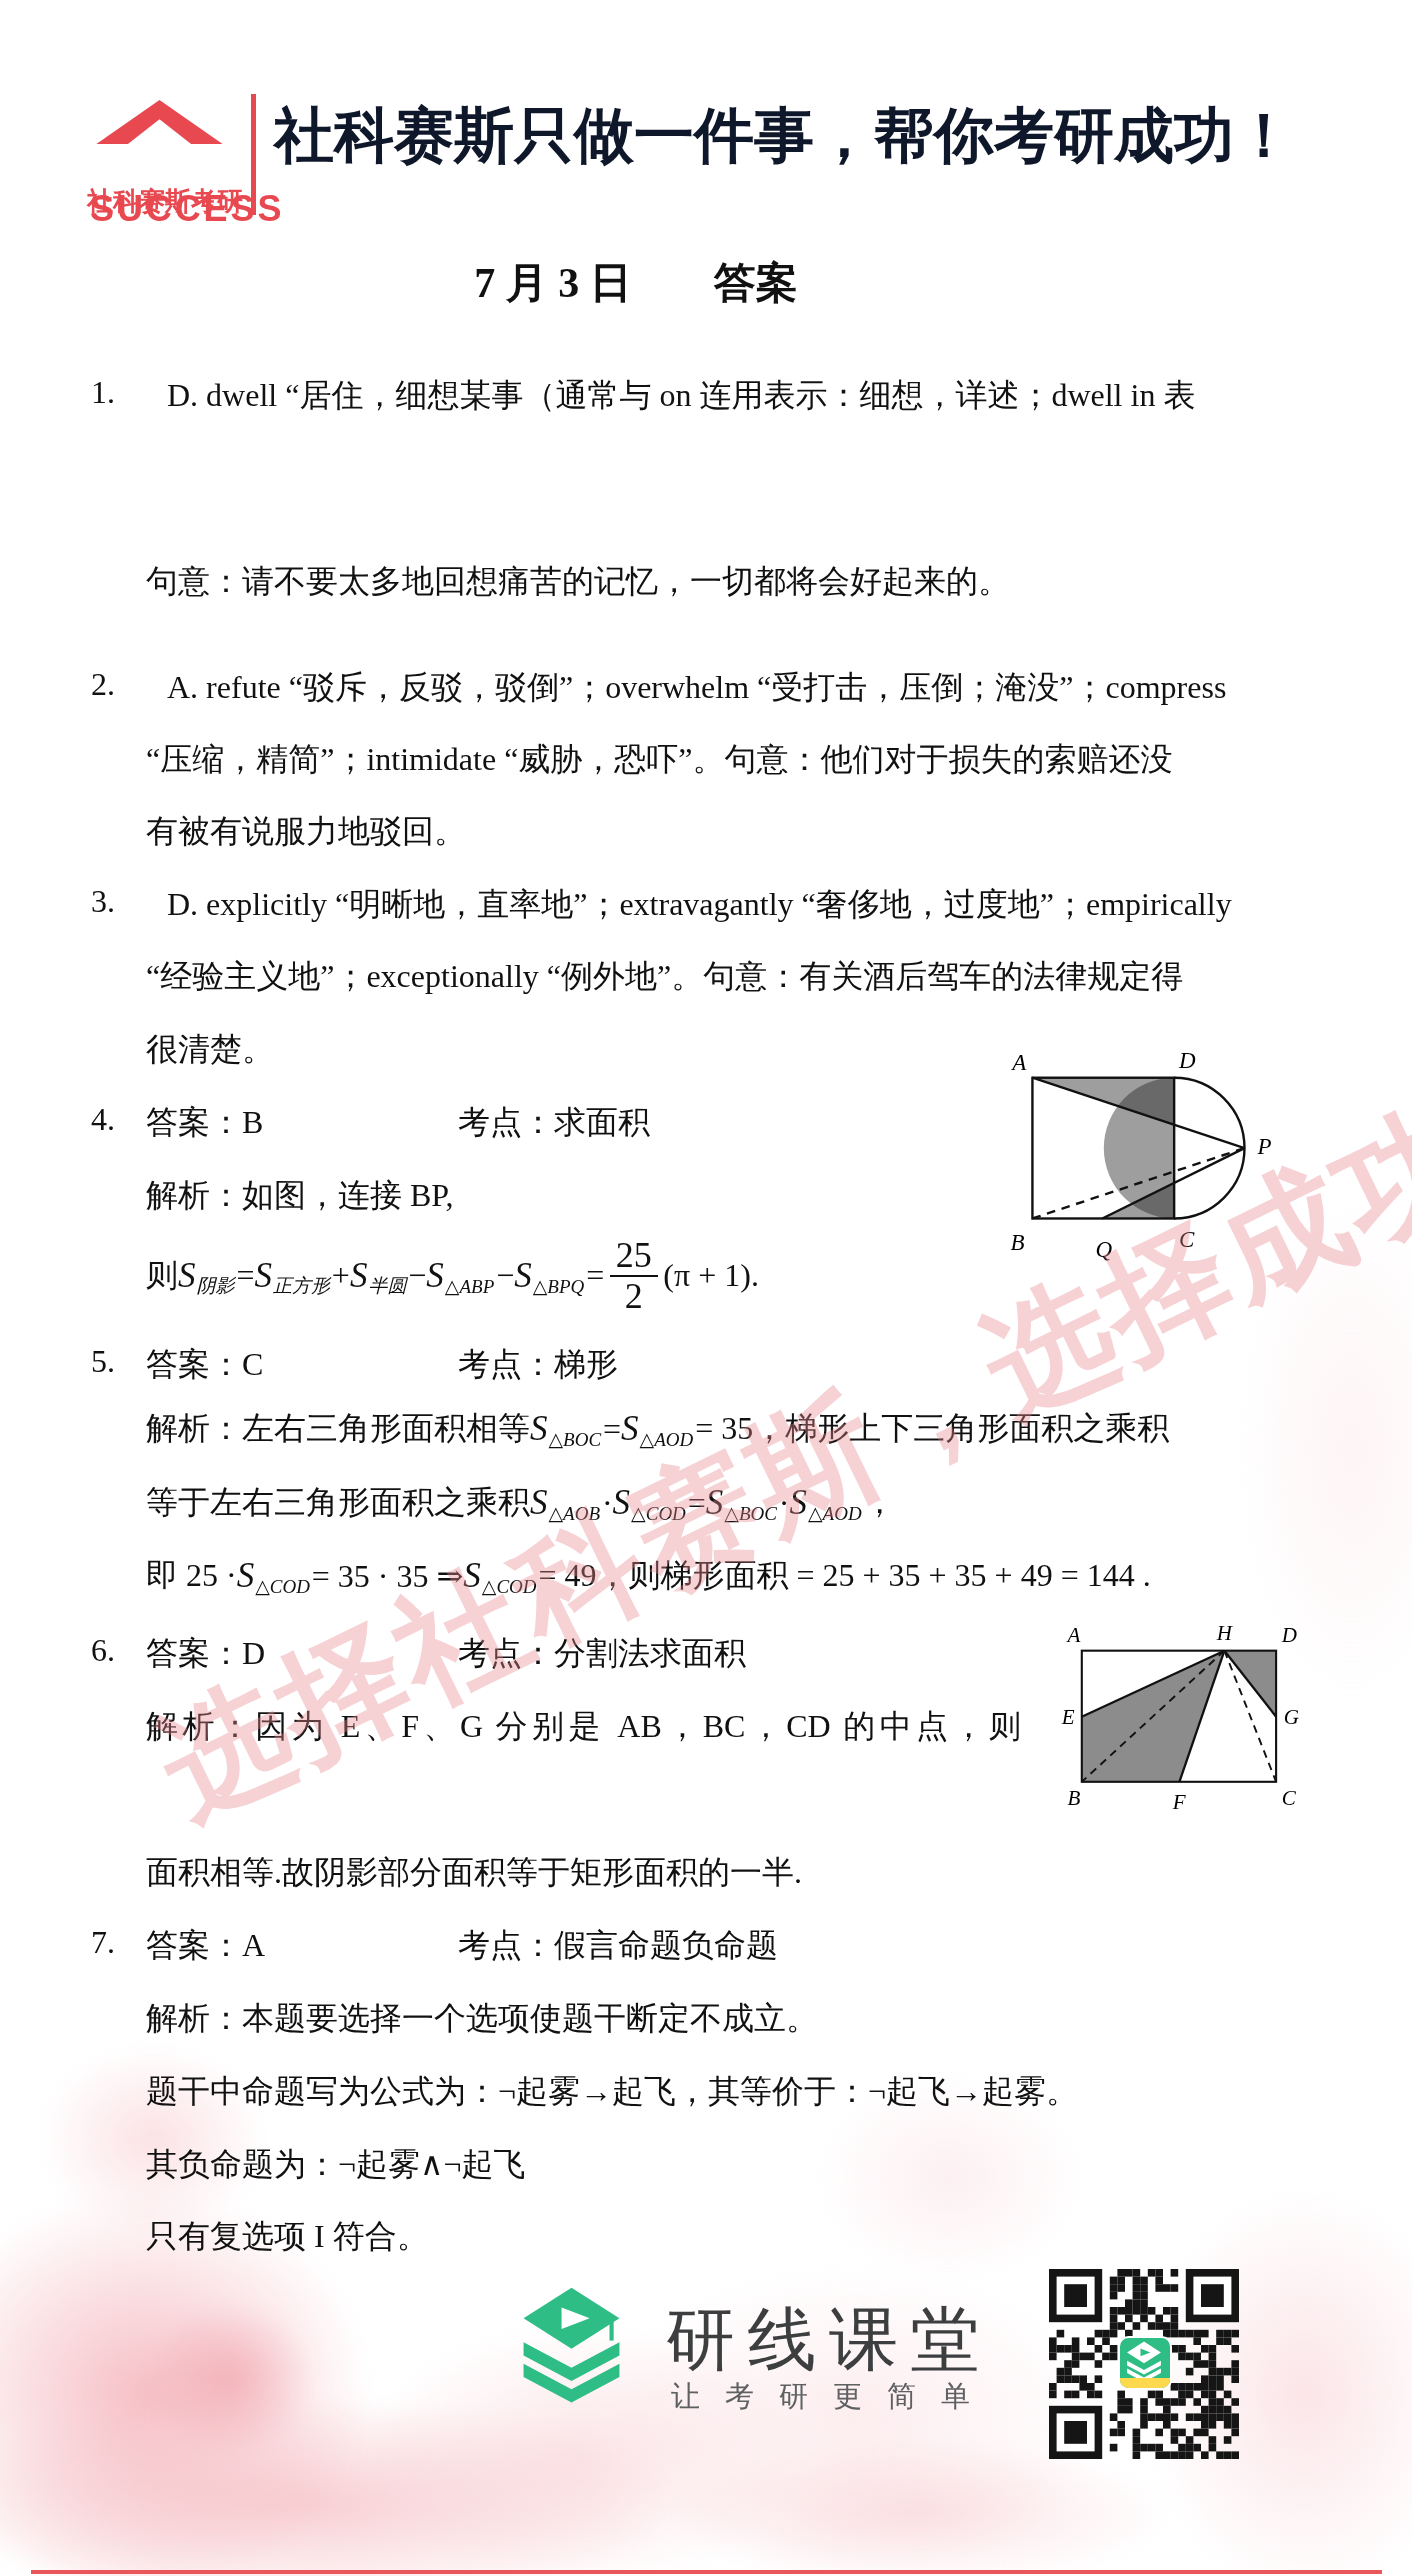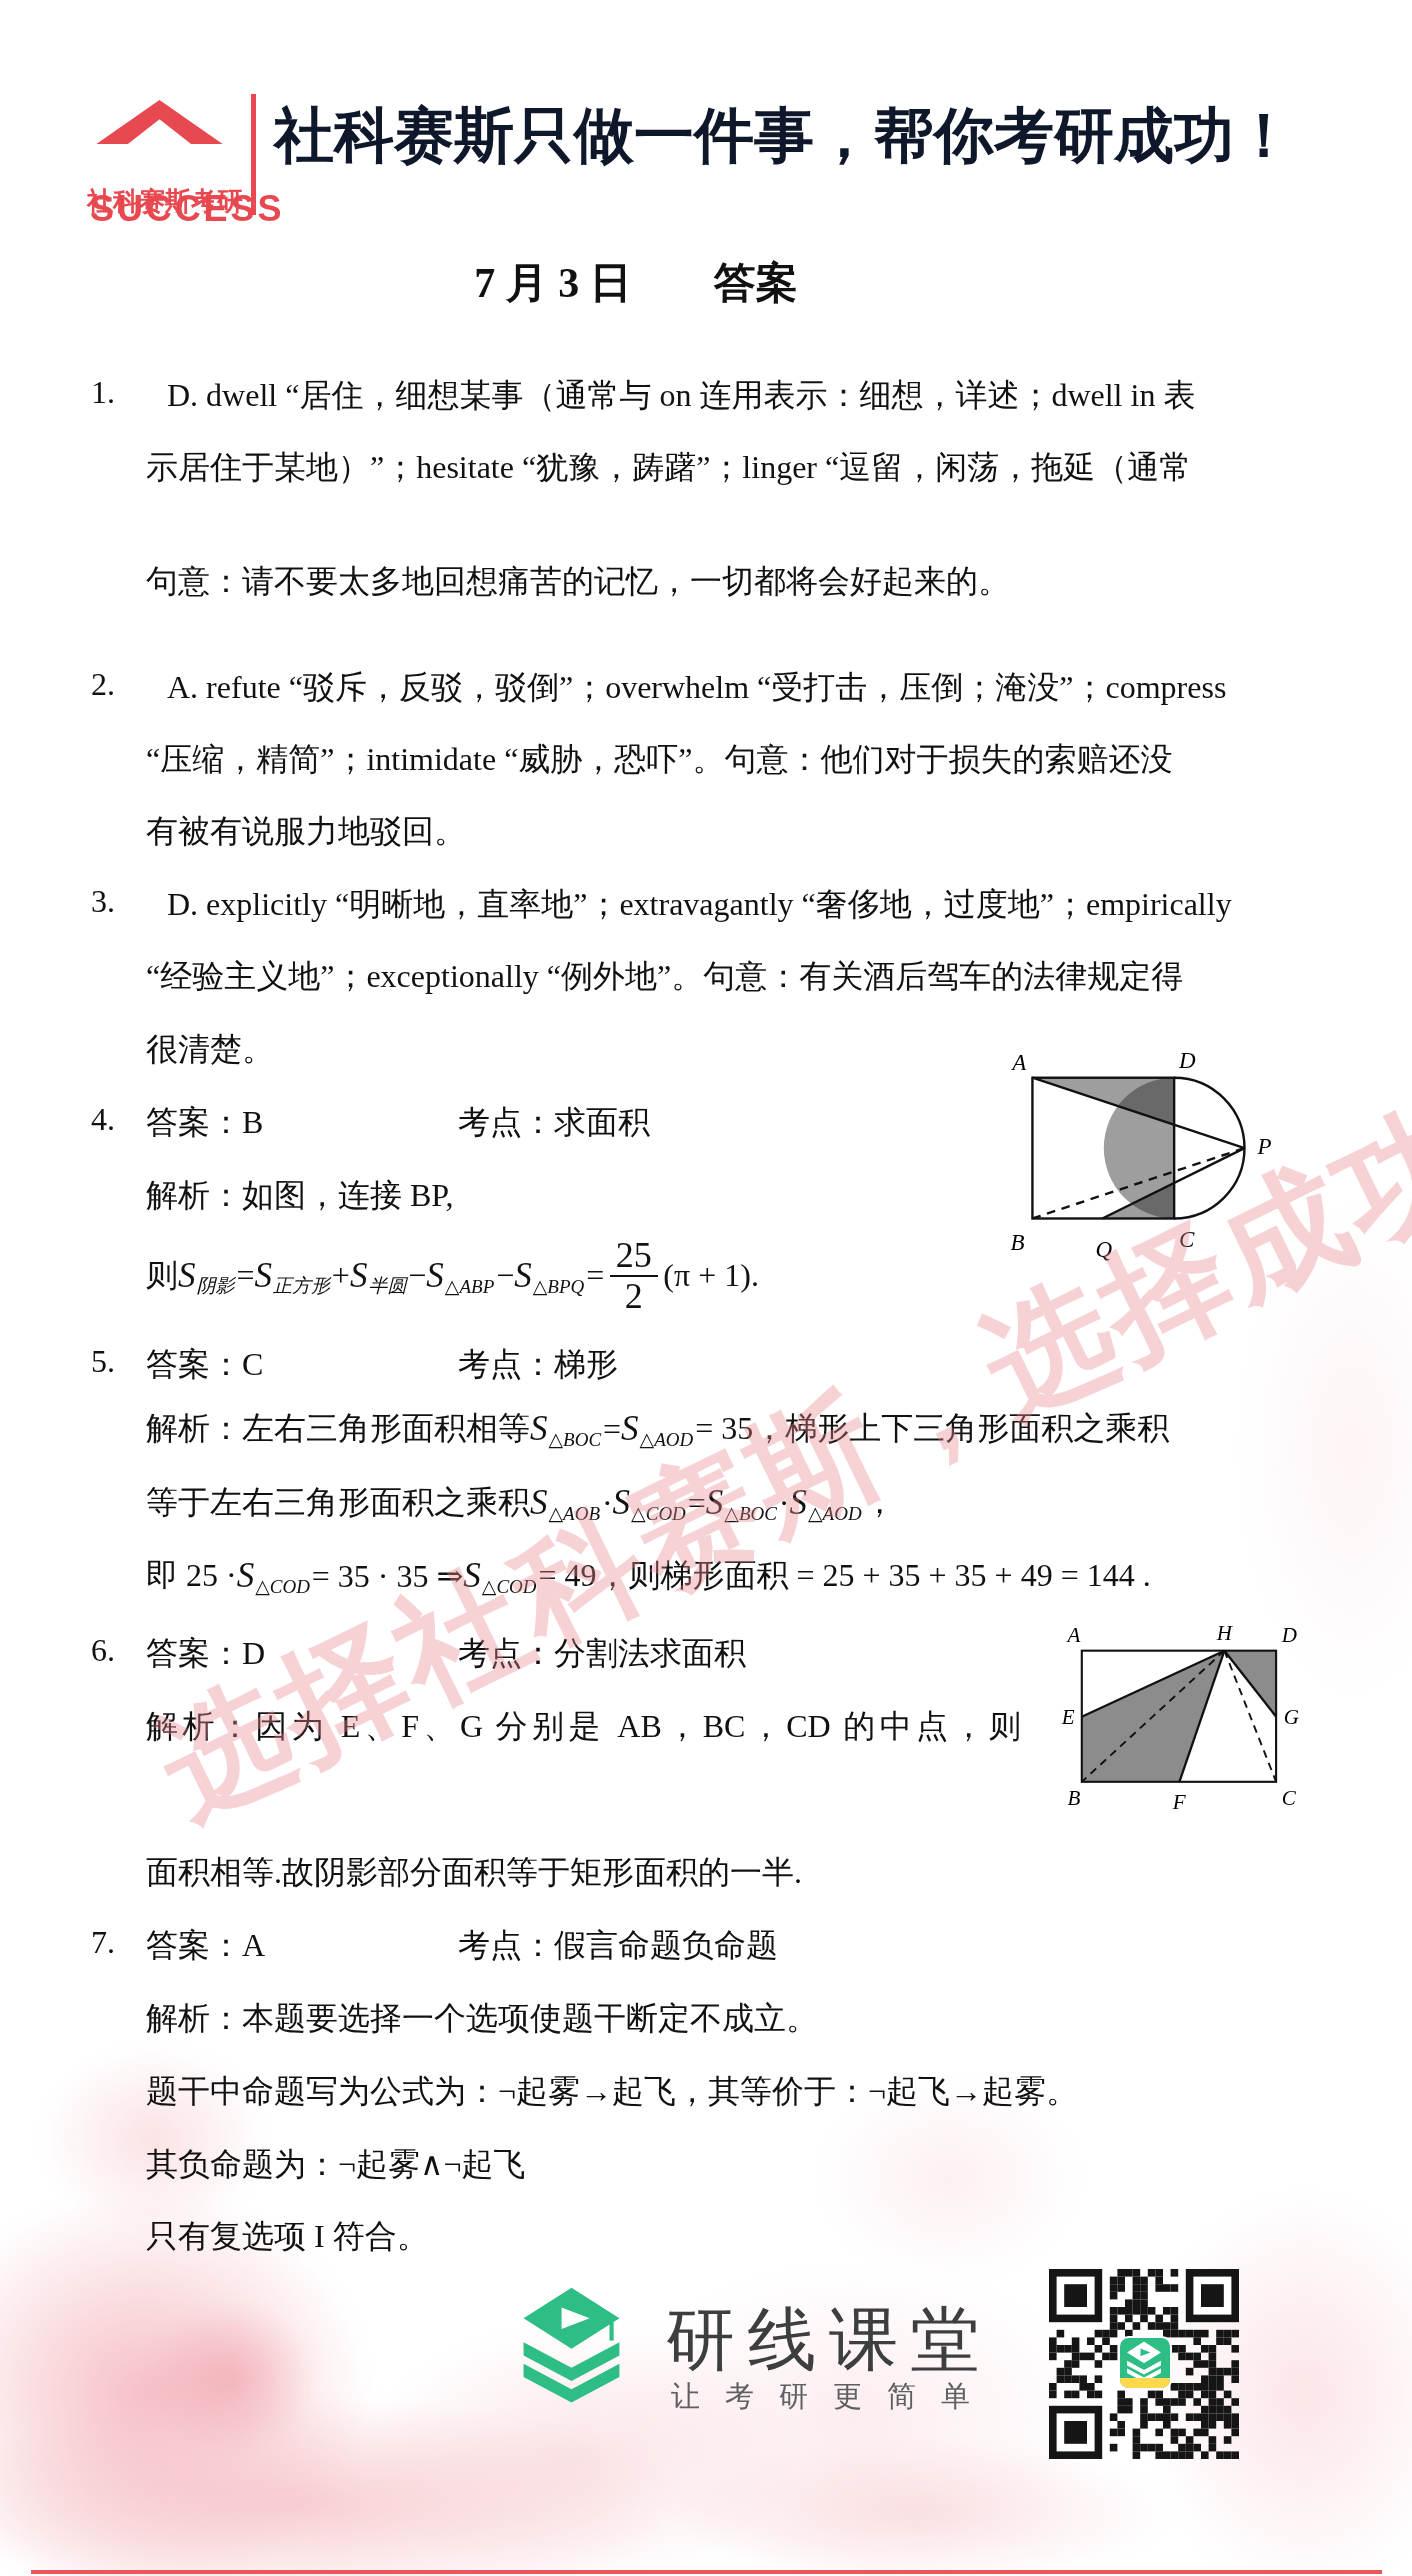--- a/index.html
+++ b/index.html
@@ -78,21 +78,20 @@
   <div class="brand-sub">社科赛斯考研</div>
   <div class="hdr-divider"></div>
   <div class="slogan">社科赛斯只做一件事，帮你考研成功！</div>
 
   <div class="doc-title">
     <span>7 月 3 日</span><span class="gap">答案</span>
   </div>
 
   <div class="num" style="top:374px">1.</div>
   <div class="line indent" style="top:374px">D. dwell “居住，细想某事（通常与 on 连用表示：细想，详述；dwell in 表</div>
-  <div class="line" style="top:446px">示居住于某地）”；hesitate “犹豫，踌躇”；linger “逗留，闲荡，拖延（通常</div>
   <div class="line" style="top:560px">句意：请不要太多地回想痛苦的记忆，一切都将会好起来的。</div>
 
   <div class="num" style="top:666px">2.</div>
   <div class="line indent" style="top:666px">A. refute “驳斥，反驳，驳倒”；overwhelm “受打击，压倒；淹没”；compress</div>
   <div class="line" style="top:738px">“压缩，精简”；intimidate “威胁，恐吓”。句意：他们对于损失的索赔还没</div>
   <div class="line" style="top:810px">有被有说服力地驳回。</div>
 
   <div class="num" style="top:883px">3.</div>
   <div class="line indent" style="top:883px">D. explicitly “明晰地，直率地”；extravagantly “奢侈地，过度地”；empirically</div>
   <div class="line" style="top:955px">“经验主义地”；exceptionally “例外地”。句意：有关酒后驾车的法律规定得</div>

